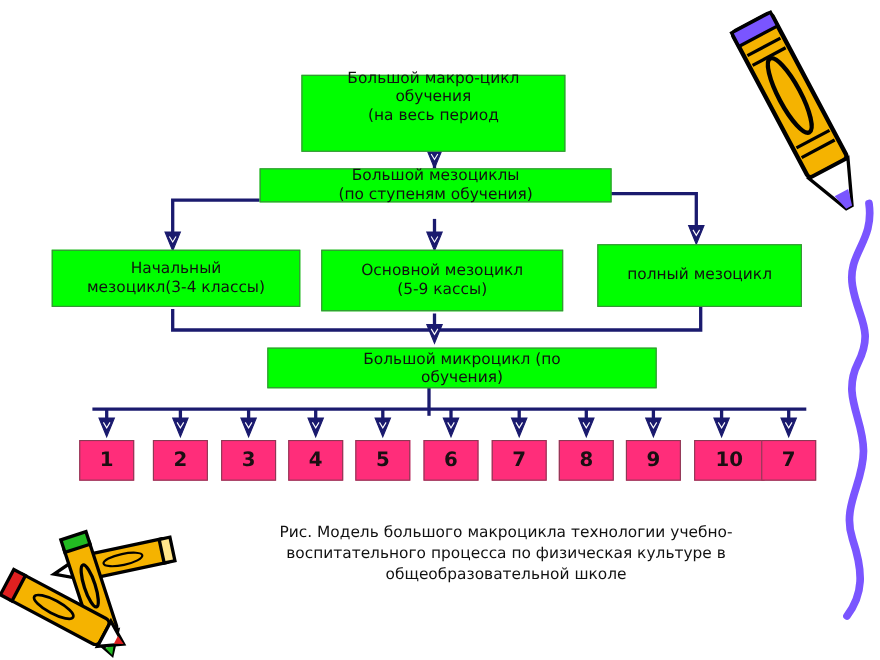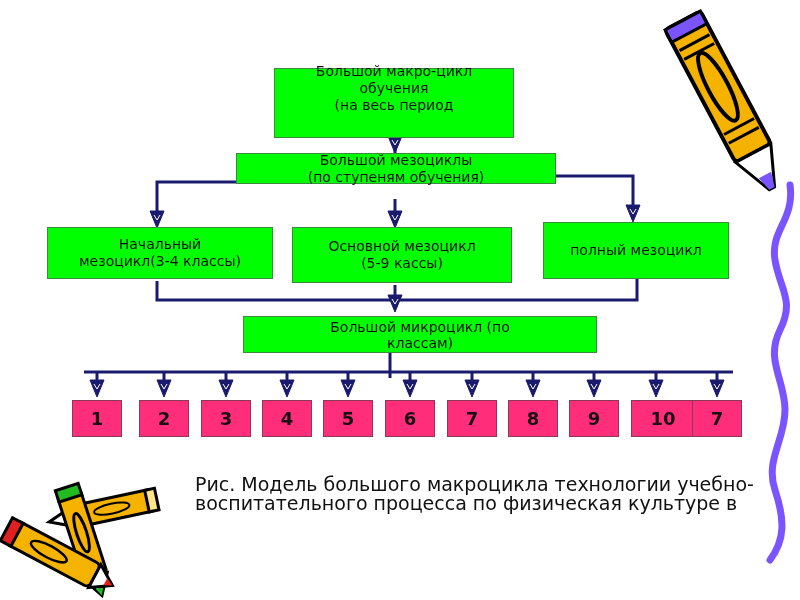--- a/index.html
+++ b/index.html
@@ -4,21 +4,21 @@
 <style>
   html, body { margin:0; padding:0; }
   body { width:800px; height:600px; position:relative; background:#ffffff; overflow:hidden;
          font-family:"DejaVu Sans", sans-serif; }
   .box { position:absolute; box-sizing:border-box; display:flex; align-items:center; justify-content:center;
          text-align:center; color:#111; font-size:14px; line-height:17px; }
   .green { background:#00ff00; border:1px solid #3c8a3c; }
   .pink { background:#ff2d7a; border:1px solid #8a3a55; font-size:18px; font-weight:bold; color:#1a0f12; }
   .macro { align-items:flex-start; padding-top:0; }
   #connectors { position:absolute; left:0; top:0; }
-  .caption { position:absolute; left:195px; top:475px; width:530px; text-align:center; font-size:19px;
+  .caption { position:absolute; left:195px; top:475px; width:530px; text-align:center; font-size:14px;
              line-height:19px; color:#111; }
   .caption div { white-space:nowrap; }
 </style>
 </head>
 <body>
 
 <svg id="connectors" width="800" height="600">
   <g stroke="#1a1a6e" stroke-width="3" fill="none">
 
     <line x1="395" y1="130" x2="395" y2="154"></line>
@@ -109,21 +109,21 @@
 </div>
 <div class="box green" style="left:543px; top:222px; width:186px; height:57px;text-align:right;">
   <div>
     <div>полный мезоцикл</div>
   </div>
 </div>
 
 <div class="box green" style="left:243px; top:316px; width:354px; height:37px;">
   <div style="line-height:16px;">
     <div>Большой микроцикл (по</div>
-    <div>классам)</div>
+    <div>обучения)</div>
   </div>
 </div>
 
 <div id="grades">
     <div class="box pink" style="left: 72px; top: 400px; width: 50px; height: 37px;">
       <span>1</span>
     </div>
     <div class="box pink" style="left: 139px; top: 400px; width: 50px; height: 37px;">
       <span>2</span>
     </div>
@@ -152,20 +152,21 @@
       <span>10</span>
     </div>
     <div class="box pink" style="left: 692px; top: 400px; width: 50px; height: 37px;">
       <span>7</span>
     </div>
   </div>
 
 <div class="caption">
   <div>Рис. Модель большого макроцикла технологии учебно-</div>
   <div>воспитательного процесса по физическая культуре в</div>
+  <div>общеобразовательной школе</div>
 </div>
 
 <svg style="position:absolute; left:650px; top:0;" width="150" height="230">
   <g transform="rotate(-28 75 100)">
     <rect x="55" y="10" width="40" height="150" rx="4" fill="#f5b300" stroke="#000" stroke-width="4"></rect>
     <rect x="55" y="10" width="40" height="14" fill="#7a55ff" stroke="#000" stroke-width="3"></rect>
     <ellipse cx="75" cy="85" rx="10" ry="38" fill="none" stroke="#000" stroke-width="4"></ellipse>
     <path d="M58 35 L92 35 M58 45 L92 45 M58 130 L92 130 M58 140 L92 140" stroke="#000" stroke-width="3"></path>
     <polygon points="55,160 95,160 78,200 72,200" fill="#fff" stroke="#000" stroke-width="3"></polygon>
     <polygon points="68,185 82,185 78,200 72,200" fill="#7a55ff"></polygon>

